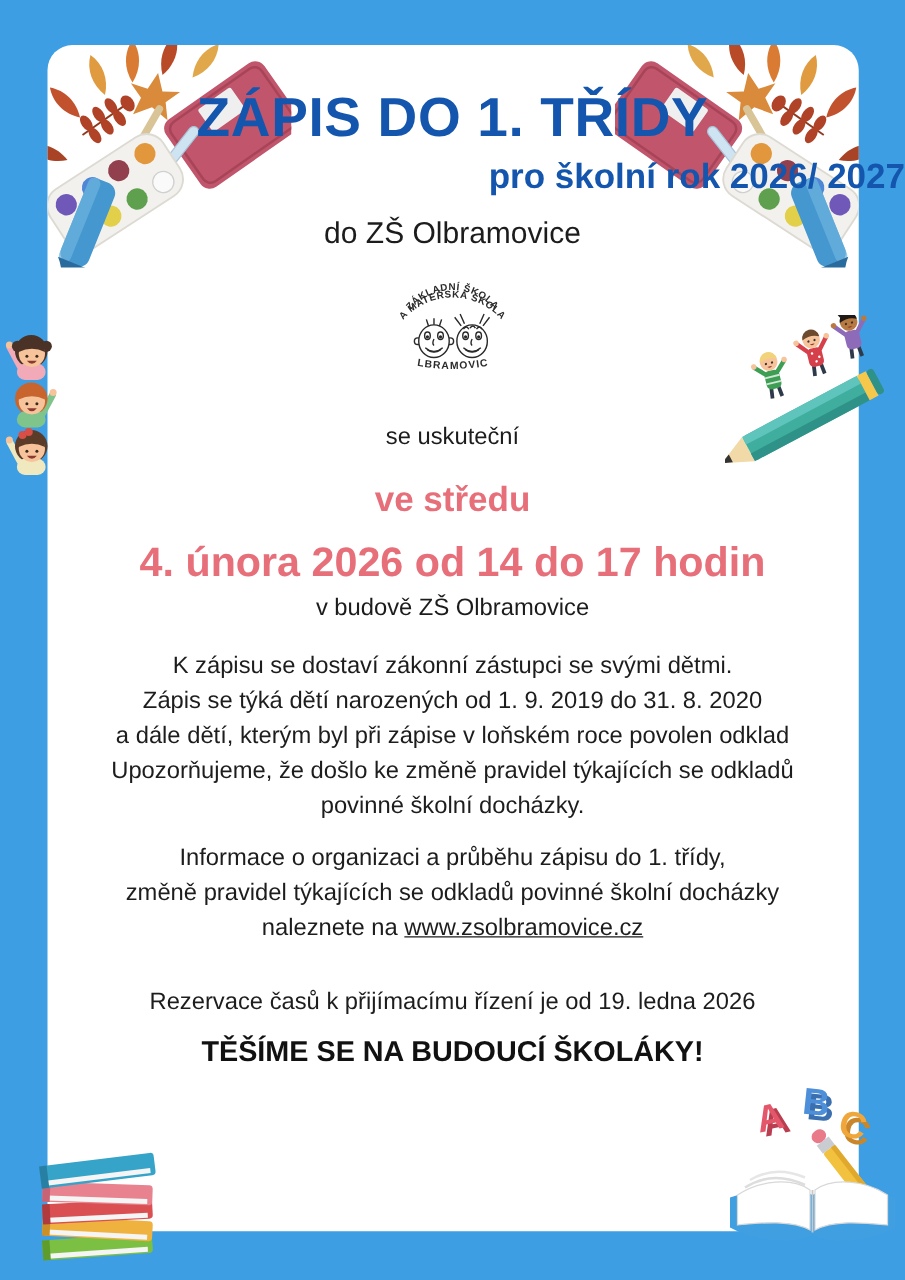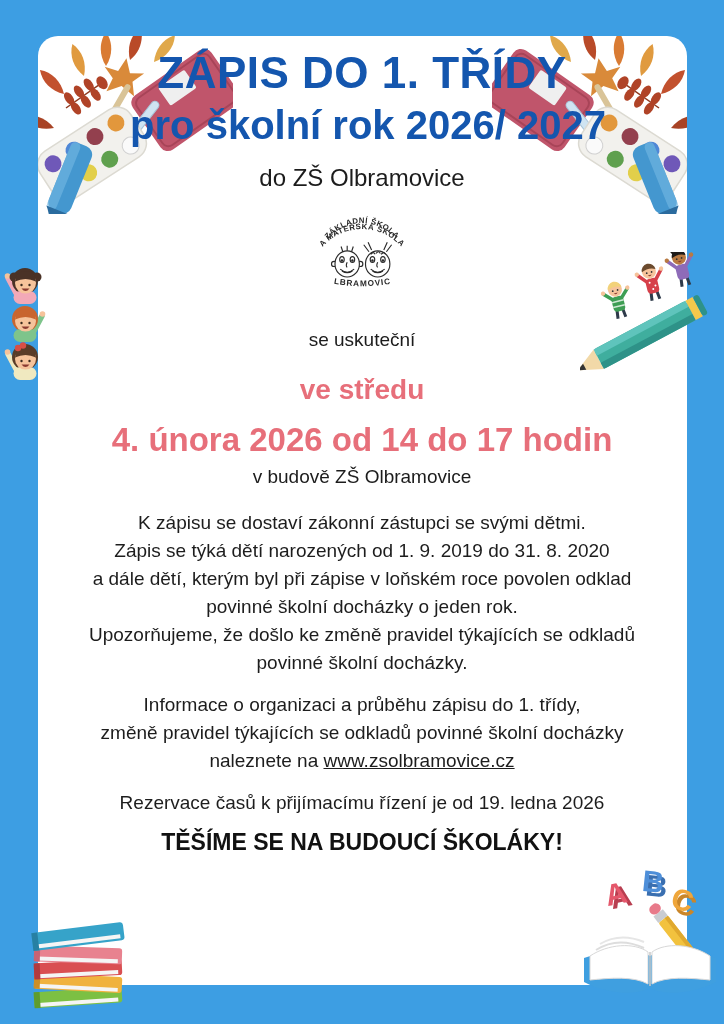--- a/index.html
+++ b/index.html
@@ -1,31 +1,31 @@
 <!DOCTYPE html>
 <html><head>
 <meta charset="utf-8">
 <style>
   html,body{margin:0;padding:0;}
   body{width:724px;height:1024px;font-family:"Liberation Sans","DejaVu Sans",sans-serif;}
   .poster{position:relative;width:724px;height:1024px;background:#3D9EE3;overflow:hidden;}
   .card{position:absolute;left:38px;top:36px;width:649px;height:949px;background:#ffffff;border-radius:20px;}
-  .content{position:absolute;left:0;top:0;width:100%;height:100%;text-align:center;padding-top:48px;box-sizing:border-box;}
+  .content{position:absolute;left:0;top:0;width:100%;height:100%;text-align:center;padding-top:70px;box-sizing:border-box;}
   .title{color:#1456AE;font-weight:bold;font-size:44px;line-height:1.12;letter-spacing:.5px;margin:0;}
-  .title2{color:#1456AE;font-weight:bold;font-size:40px;line-height:1.12;margin:6px 0 0 12px;}
+  .title2{color:#1456AE;font-weight:bold;font-size:28px;line-height:1.12;margin:6px 0 0 12px;text-align:right;}
   .subtitle{color:#1c1c1c;font-size:24px;margin-top:16px;}
   .logo-wrap{margin-top:14px;}
   .intro{color:#1c1c1c;font-size:19px;line-height:24px;margin-top:30px;}
   .day{color:#E76F7A;font-weight:bold;font-size:28px;line-height:28px;margin-top:24px;}
   .datetime{color:#E76F7A;font-weight:bold;font-size:33px;line-height:40px;margin-top:16px;text-align:center;}
   .location{color:#1c1c1c;font-size:19px;line-height:24px;margin-top:5px;}
   .para{color:#1d1d1d;font-size:19px;line-height:28px;}
   .para1{margin-top:20px;}
   .para2{margin-top:14px;}
-  .para3{margin-top:14px;}
+  .para3{margin-top:31px;}
   .closing{color:#111;font-weight:bold;font-size:23px;line-height:26px;margin-top:12px;}
   .link{text-decoration:underline;color:#1d1d1d;cursor:pointer;}
   .decor{position:absolute;pointer-events:none;}
   .decor svg{display:block;}
   .mirror{transform:scaleX(-1);}
 </style>
 </head>
 <body>
 
 <div class="poster">
@@ -385,21 +385,20 @@
 
     <div class="intro">se uskuteční</div>
     <div class="day">ve středu</div>
     <div class="datetime">4. února 2026 od 14 do 17 hodin</div>
     <div class="location">v budově ZŠ Olbramovice</div>
 
     <div class="para para1">
       <div>K zápisu se dostaví zákonní zástupci se svými dětmi.</div>
       <div>Zápis se týká dětí narozených od 1. 9. 2019 do 31. 8. 2020</div>
       <div>a dále dětí, kterým byl při zápise v loňském roce povolen odklad</div>
-      <div>povinné školní docházky o jeden rok.</div>
       <div>Upozorňujeme, že došlo ke změně pravidel týkajících se odkladů</div>
       <div>povinné školní docházky.</div>
     </div>
 
     <div class="para para2">
       <div>Informace o organizaci a průběhu zápisu do 1. třídy,</div>
       <div>změně pravidel týkajících se odkladů povinné školní docházky</div>
       <div>
         <span>naleznete na </span><span class="link">www.zsolbramovice.cz</span>
       </div>

